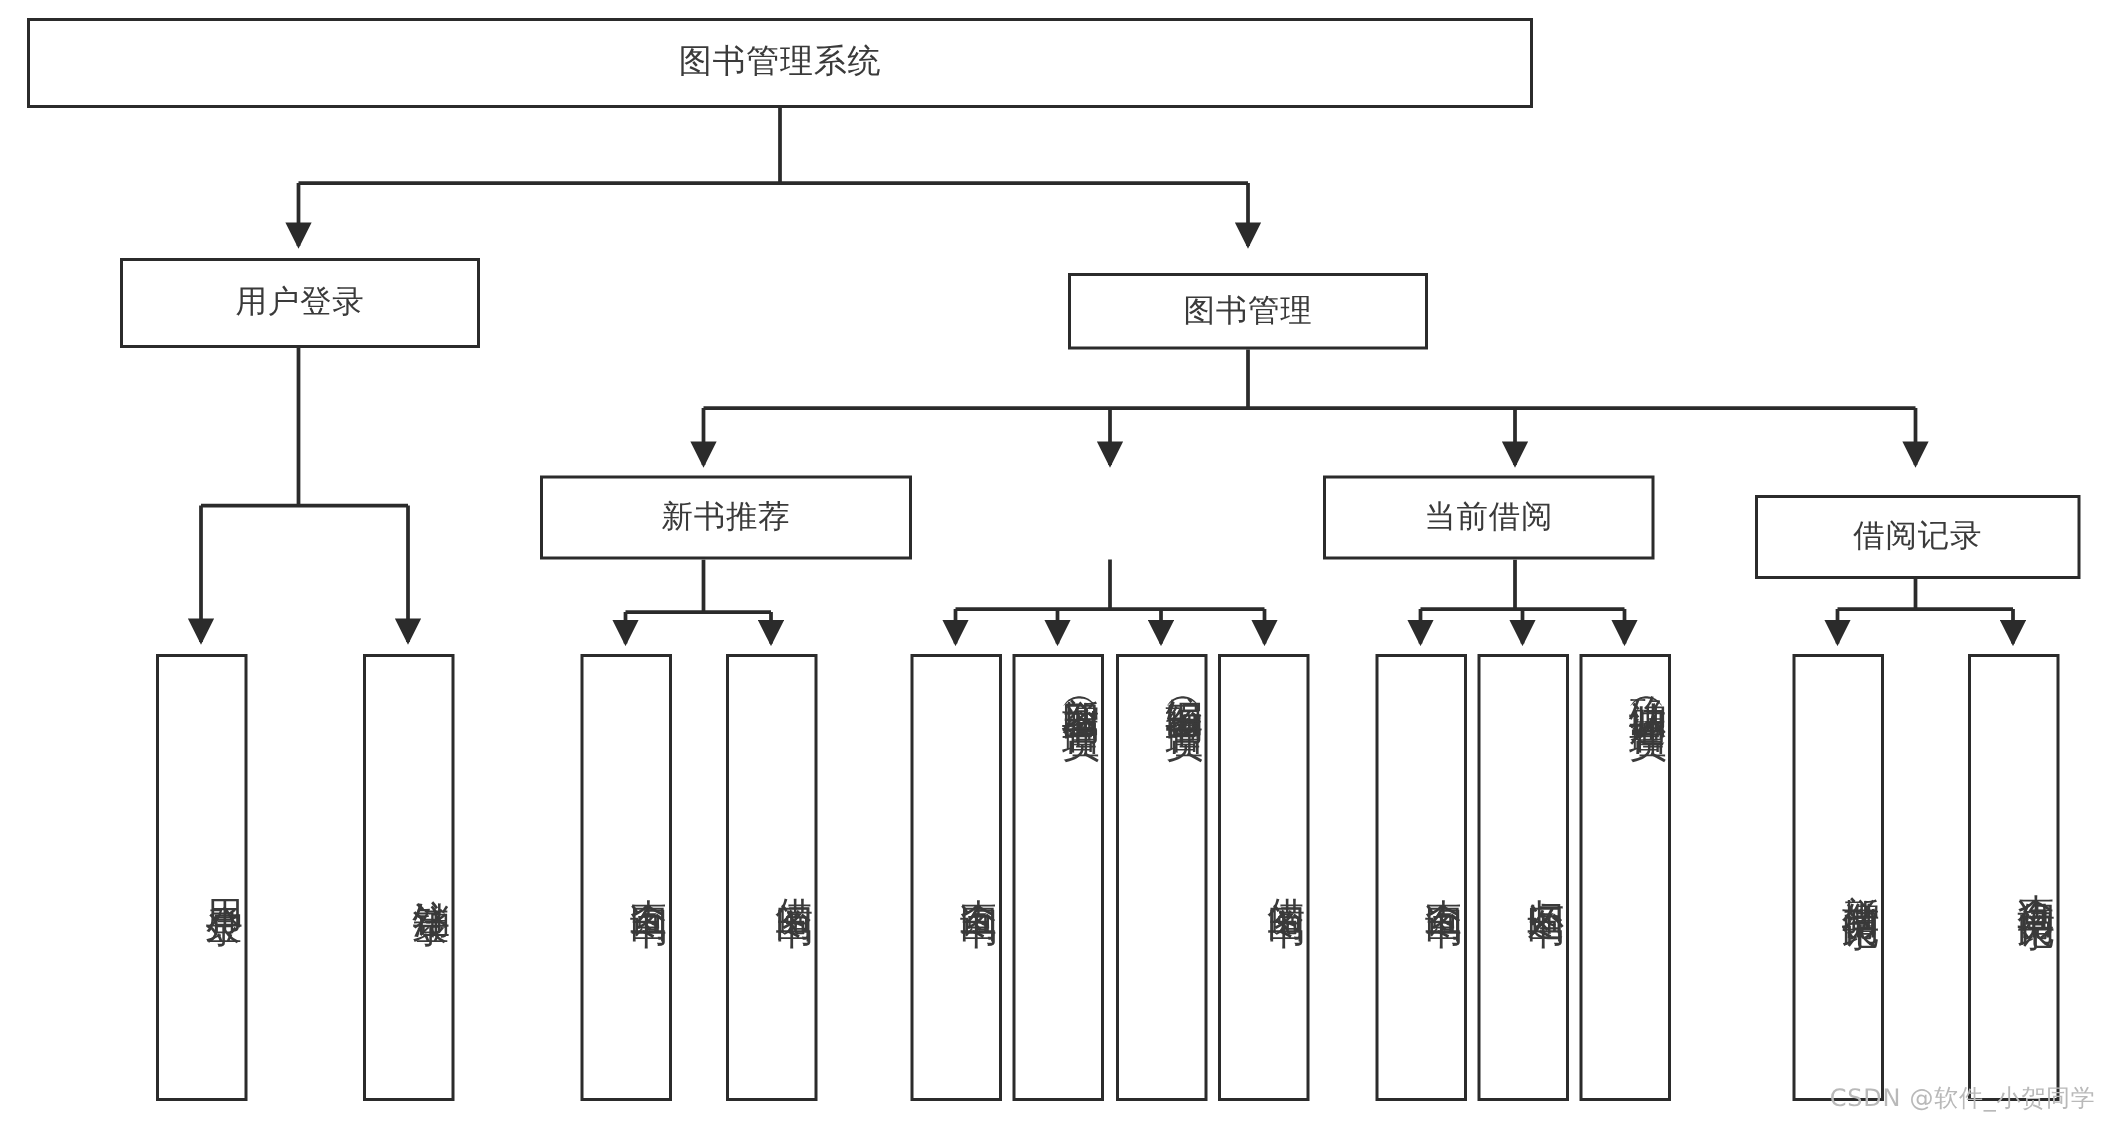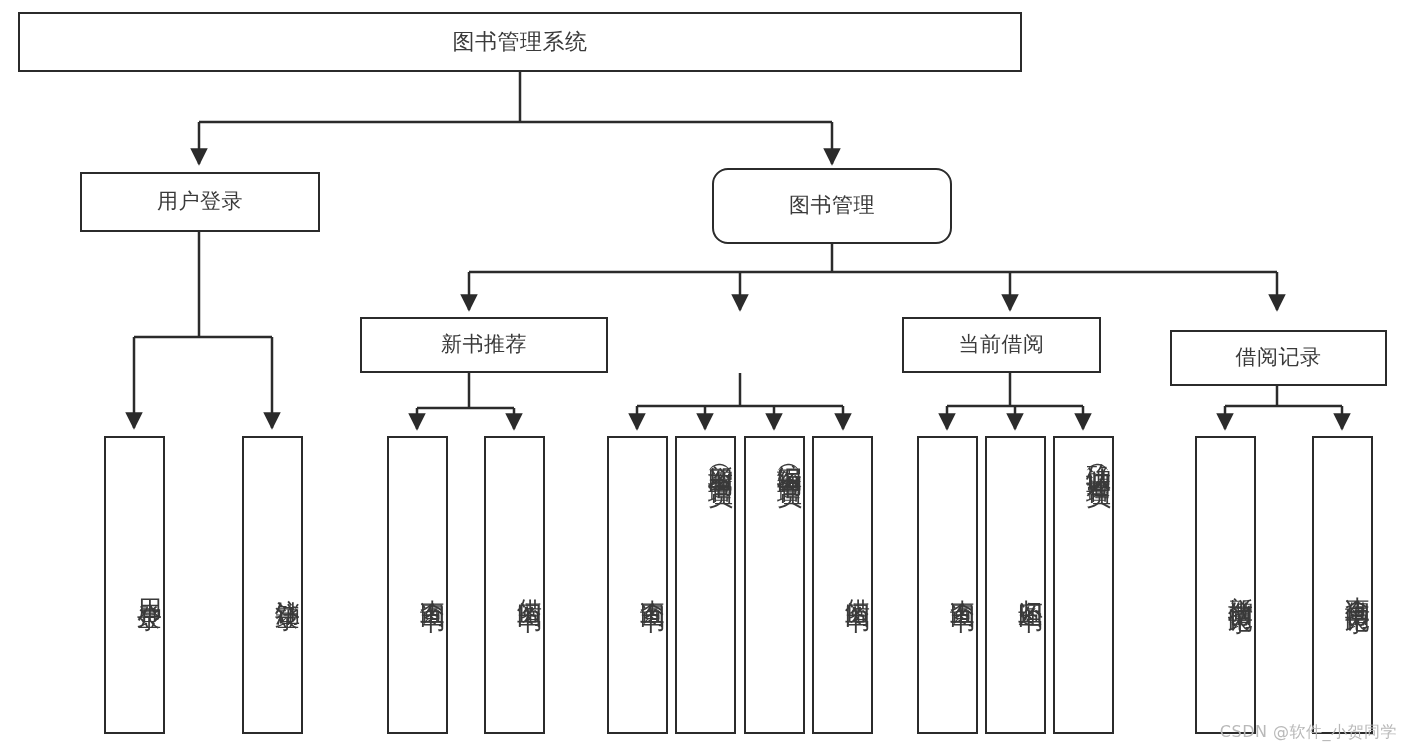--- a/index.html
+++ b/index.html
@@ -126,28 +126,28 @@
     </g>
   </svg>
 
   <div class="node node-h node-root" style="left:18px; top:12px; width:1004px; height:60px;">
     <span>图书管理系统</span>
   </div>
 
   <div class="node node-h" style="left:80px; top:172px; width:240px; height:60px;">
     <span>用户登录</span>
   </div>
-  <div class="node node-h" style="left:712px; top:168px; width:240px; height:76px;border-radius:16px;">
+  <div class="node node-h" style="left:712px; top:182px; width:240px; height:51px;">
     <span>图书管理</span>
   </div>
 
   <div class="node node-h" style="left:360px; top:317px; width:248px; height:56px;">
     <span>新书推荐</span>
   </div>
-  <div class="node node-h" style="left:902px; top:317px; width:199px; height:56px;">
+  <div class="node node-h" style="left:882px; top:317px; width:221px; height:56px;">
     <span>当前借阅</span>
   </div>
   <div class="node node-h" style="left:1170px; top:317px; width:217px; height:56px;margin-top:13px;">
     <span>借阅记录</span>
   </div>
 
   <div class="node node-v" style="left:104px; top:436px; width:61px; height:298px;">
     <span class="vlabel">用户登录</span>
   </div>
   <div class="node node-v" style="left:242px; top:436px; width:61px; height:298px;">

